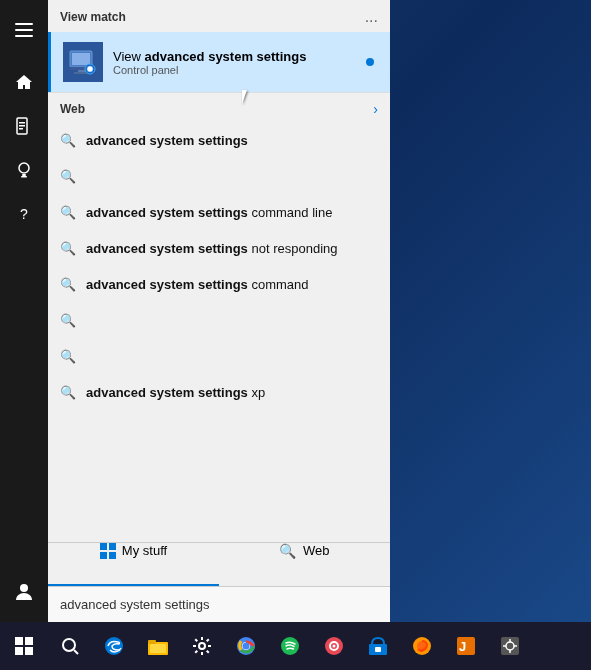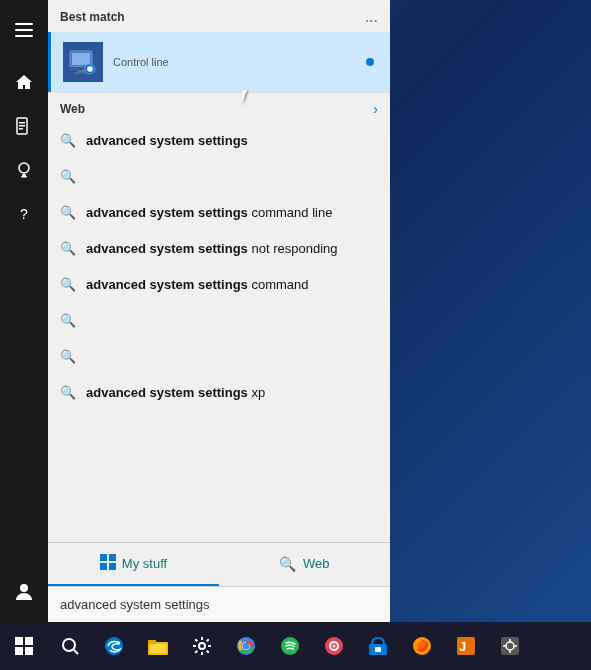--- a/index.html
+++ b/index.html
@@ -198,26 +198,26 @@
       display: flex;
       background: #f0f0f0;
       border-top: 1px solid #ccc;
       height: 44px;
       align-items: stretch;
     }
 
     .tab-item {
       flex: 1;
       display: flex;
-      align-items: center;
+      align-items: flex-start;
       justify-content: center;
       gap: 6px;
       cursor: pointer;
       font-size: 13px;
-      color: #0f766e;
+      color: #000000;
       border-bottom: 2px solid transparent;
     }
 
     .tab-item.active {
       border-bottom: 2px solid #0078d7;
     }
 
     .tab-icon {
       font-size: 14px;
     }
@@ -359,38 +359,41 @@
         <svg width="18" height="18" viewBox="0 0 18 18" fill="white">
           <circle cx="9" cy="5" r="4" fill="white"></circle>
           <path d="M1 17c0-4 3.6-7 8-7s8 3 8 7" fill="white"></path>
         </svg>
       </div>
     </div>
 
     <div class="main-content">
 
       <div class="section-header">
-        <span class="section-title">Best match</span>
+        <span class="section-title">View match</span>
         <span class="more-options">...</span>
       </div>
 
       <div class="best-match-item" style="position:relative;">
         <div class="best-match-icon">
           <svg width="30" height="30" viewBox="0 0 30 30">
             <rect x="2" y="4" width="22" height="16" rx="1" fill="#4a7cc7" stroke="#6699cc" stroke-width="1"></rect>
             <rect x="4" y="6" width="18" height="12" fill="#87b0e8"></rect>
             <rect x="2" y="20" width="26" height="3" fill="#3a5a9a"></rect>
             <rect x="10" y="23" width="10" height="2" fill="#5a7ab0"></rect>
             <rect x="6" y="25" width="18" height="2" fill="#4a6a9a"></rect>
             <circle cx="22" cy="22" r="5" fill="#1565c0" stroke="#42a5f5" stroke-width="1"></circle>
             <circle cx="22" cy="22" r="3" fill="white" stroke="#42a5f5" stroke-width="0.5"></circle>
           </svg>
         </div>
         <div class="best-match-text">
-          <div class="best-match-subtitle">Control line</div>
+          <div class="best-match-title">
+            <span>View </span><strong>advanced system settings</strong>
+          </div>
+          <div class="best-match-subtitle">Control panel</div>
         </div>
         <div class="loading-dot"></div>
       </div>
 
       <div class="cursor"></div>
 
       <div class="web-header">
         <span class="web-title">Web</span>
         <span class="web-arrow">›</span>
       </div>

